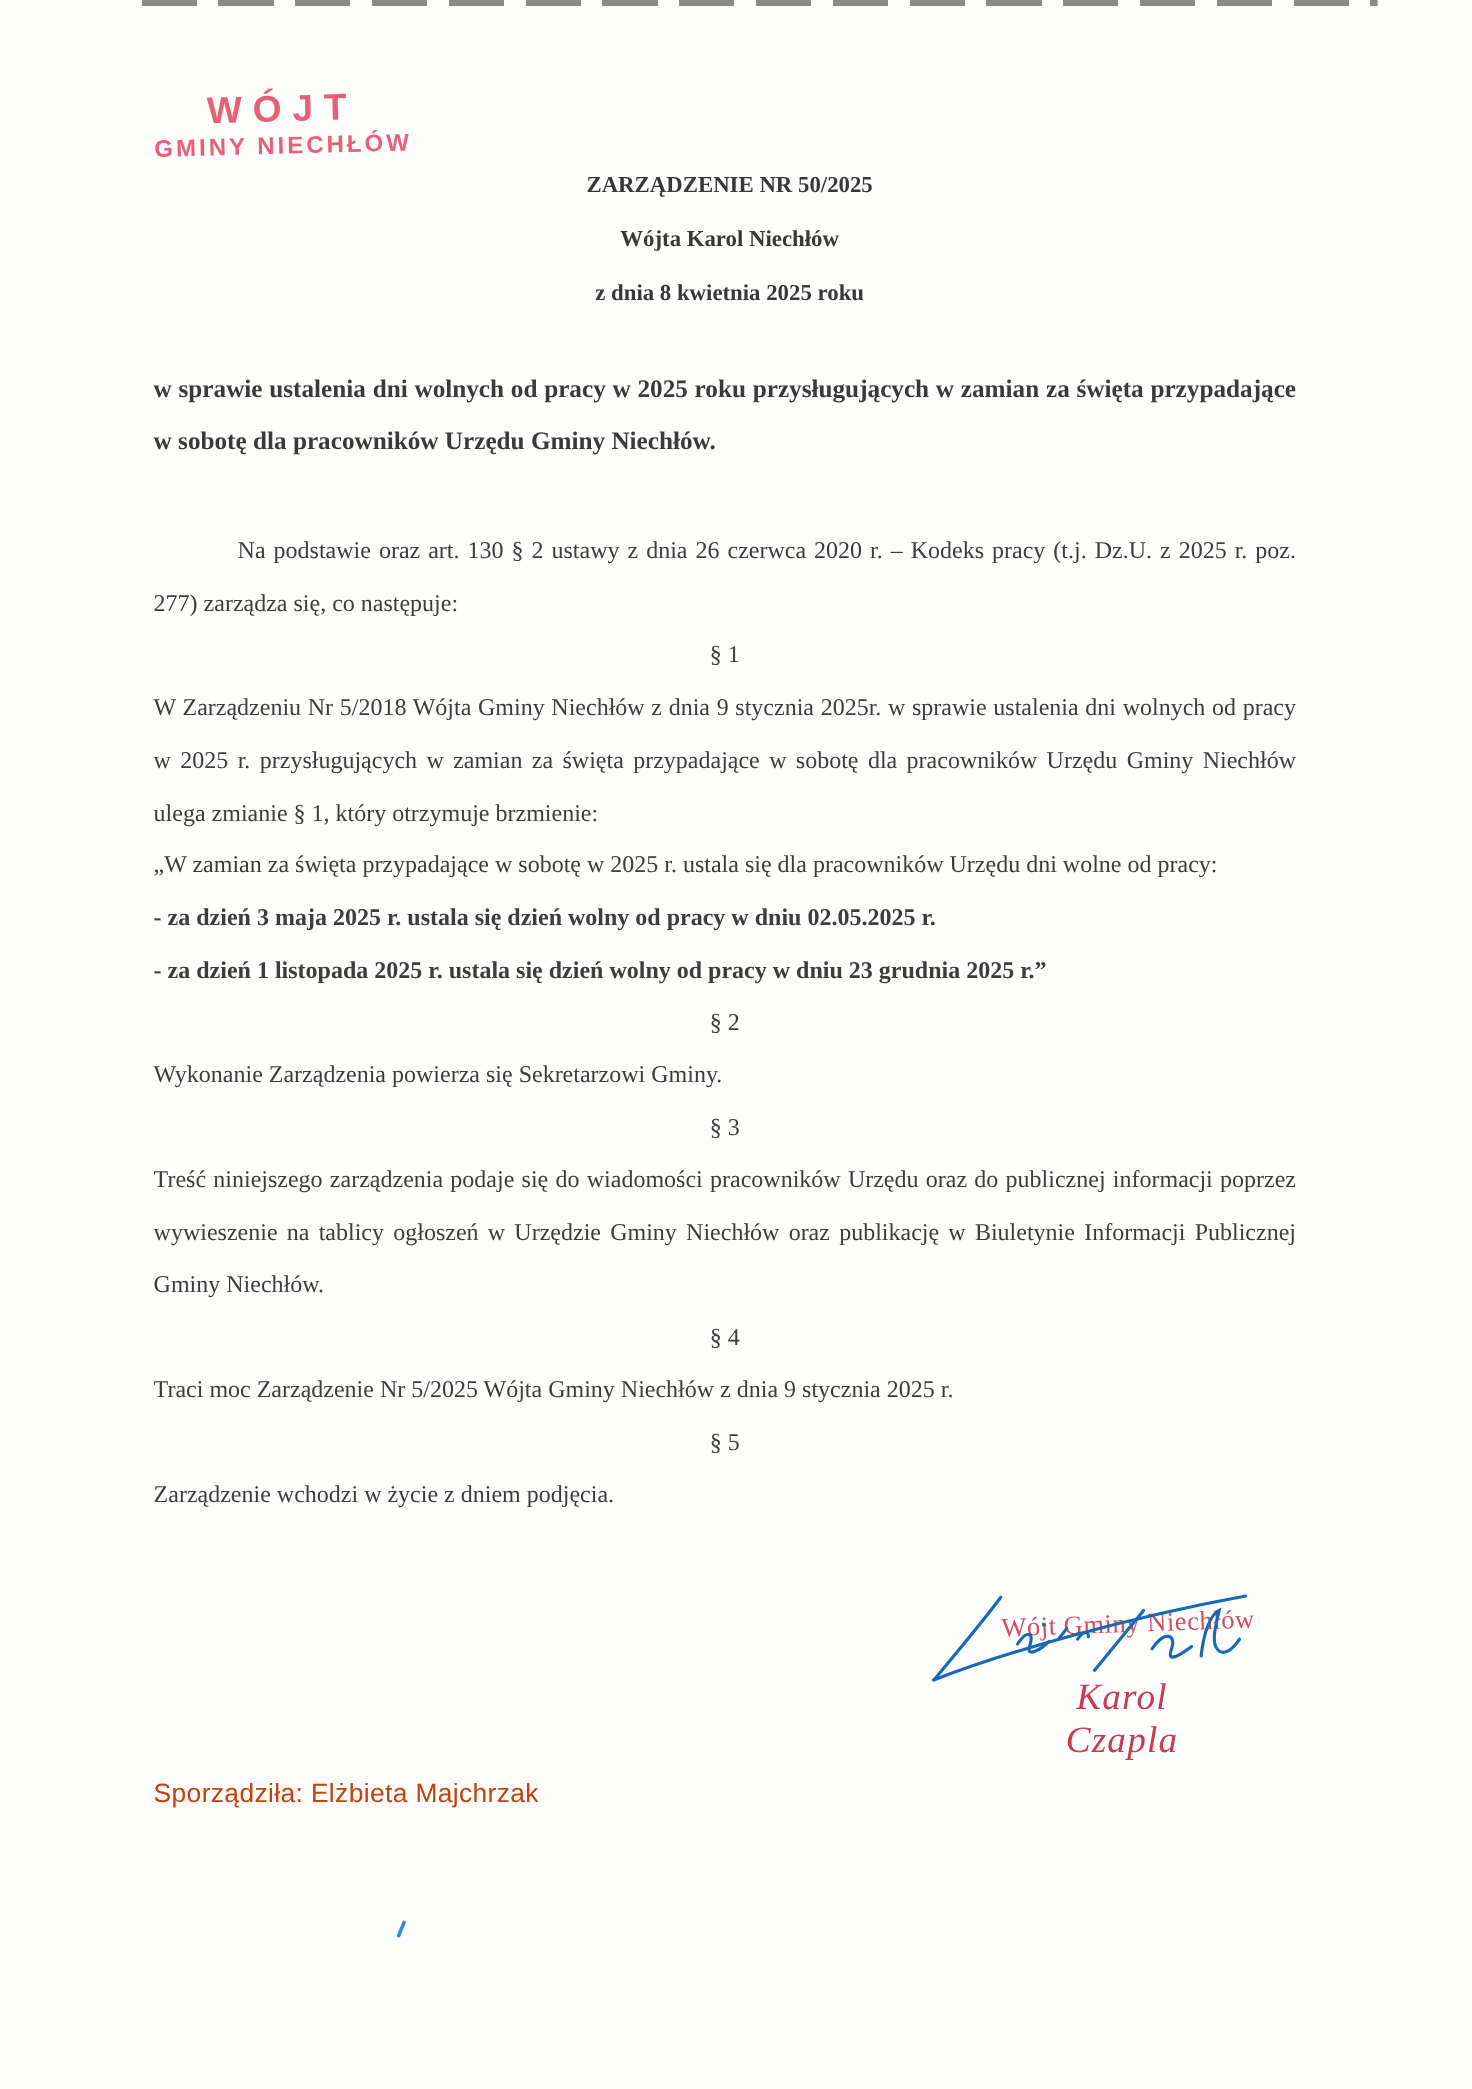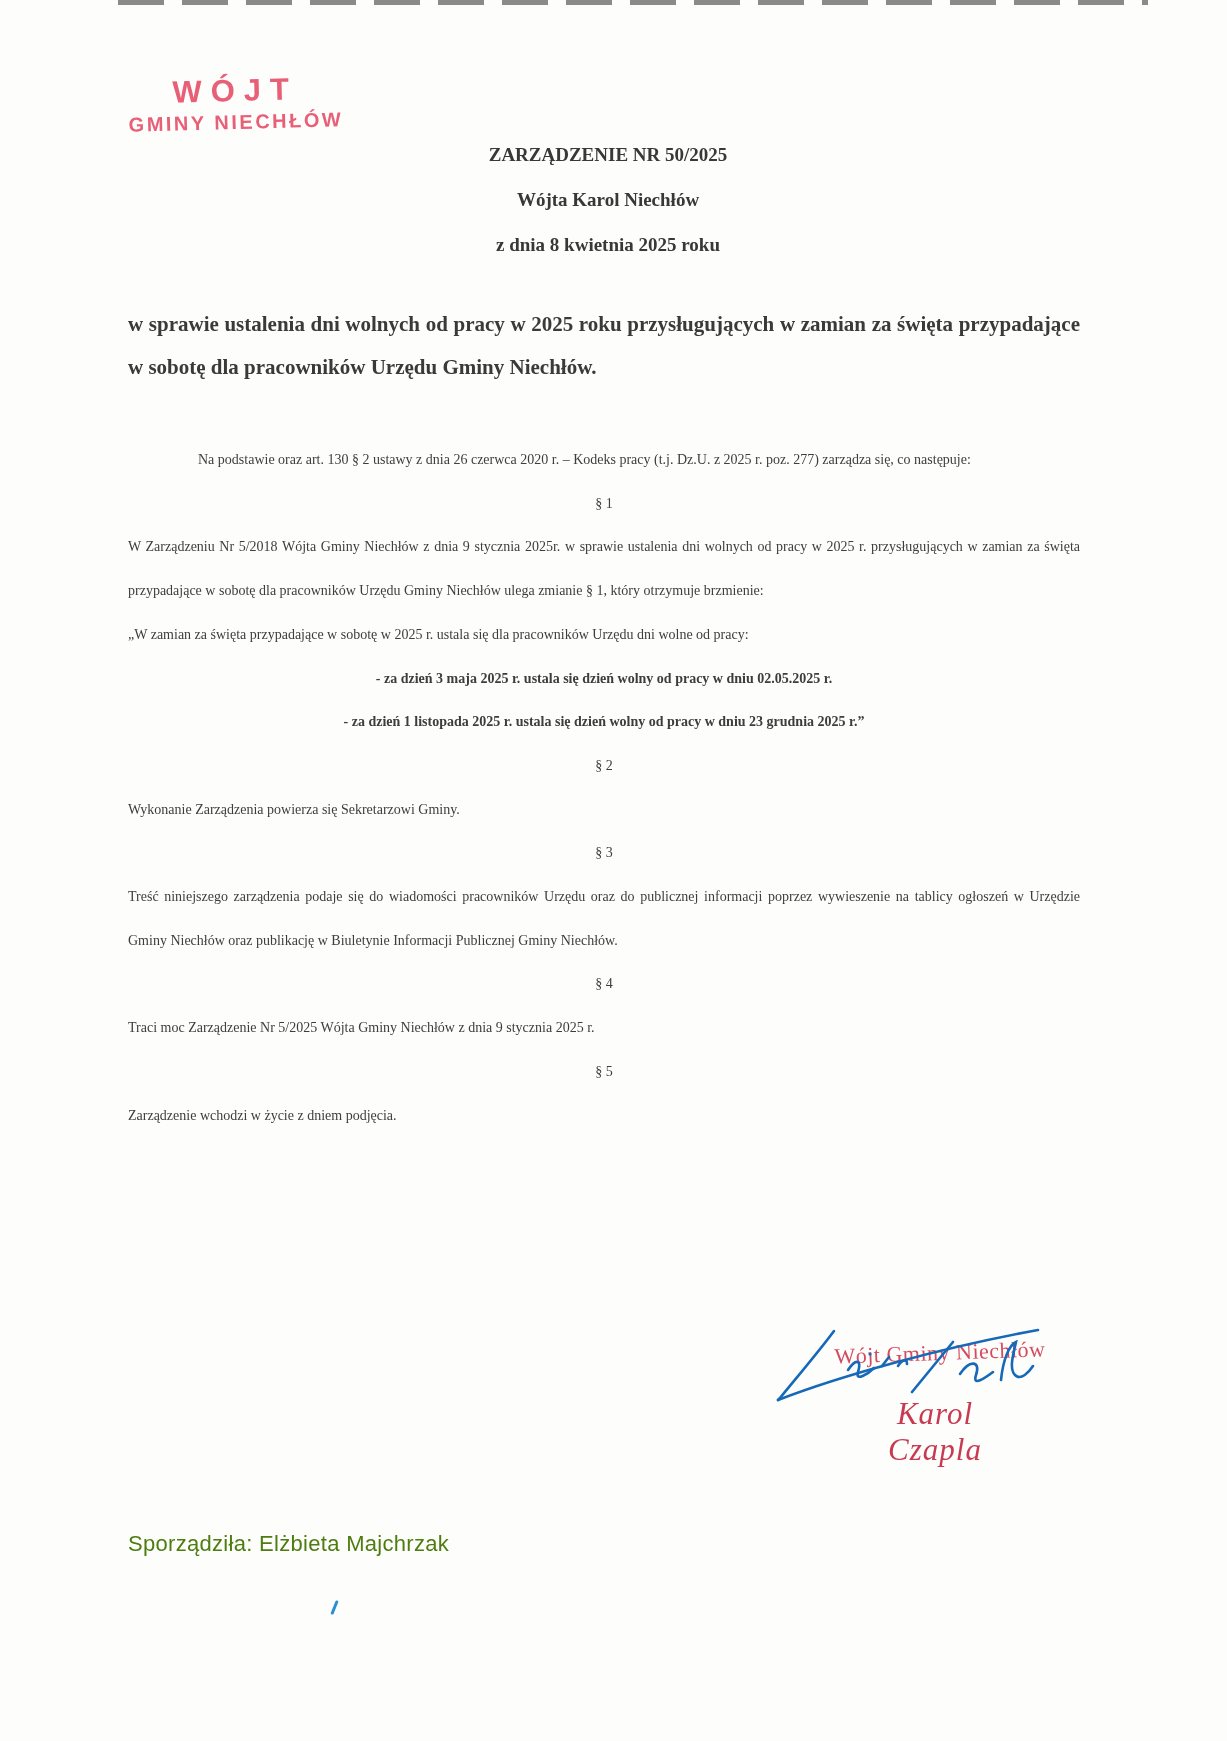--- a/index.html
+++ b/index.html
@@ -43,48 +43,48 @@
   
   .subject {
     position:absolute; left:128px; top:303px; width:952px;
     font-weight:700; font-size:21px; line-height:43px;
     text-align:justify; color:#3a3a3a;
   }
 
   
   .bodyflow {
     position:absolute; left:128px; top:438px; width:952px;
-    font-size:14px; line-height:43.7px; color:#3d3d3d;
+    font-size:20px; line-height:43.7px; color:#3d3d3d;
   }
   .bodyflow p { margin:0; }
   .indent { text-indent:70px; }
   .just { text-align:justify; }
   .sec-head { text-align:center; }
   .bold { font-weight:700; }
-  .nowrap { white-space:nowrap;text-align:center; }
+  .nowrap { white-space:nowrap; }
 
   
   .sig-block { position:absolute; left:760px; top:1318px; width:300px; height:130px; }
   .sig-stamp-title {
     position:absolute; left:60px; top:22px; width:240px;
     color:#d44b5f; font-size:22px; text-align:center;
     transform:rotate(-2deg); letter-spacing:.5px;
   }
   .sig-name {
     position:absolute; left:95px; top:78px; width:160px;
     color:#c93a52; font-size:31px; font-style:italic; text-align:center;
     letter-spacing:1px;
   }
   .sig-ink { position:absolute; left:0; top:0; }
 
   
   .footer-note {
-    position:absolute; left:128px; top:1531px;
+    position:absolute; left:128px; top:1482px;
     font-family:"Liberation Sans", sans-serif;
-    font-size:22px; color:#4d7c0f; letter-spacing:.3px;
+    font-size:22px; color:#c2410c; letter-spacing:.3px;
   }
   .blue-tick {
     position:absolute; left:333px; top:1600px;
     width:3px; height:15px; background:#2e8fd0;
     transform:rotate(22deg); border-radius:2px;
   }
 </style>
 </head>
 <body>
 

